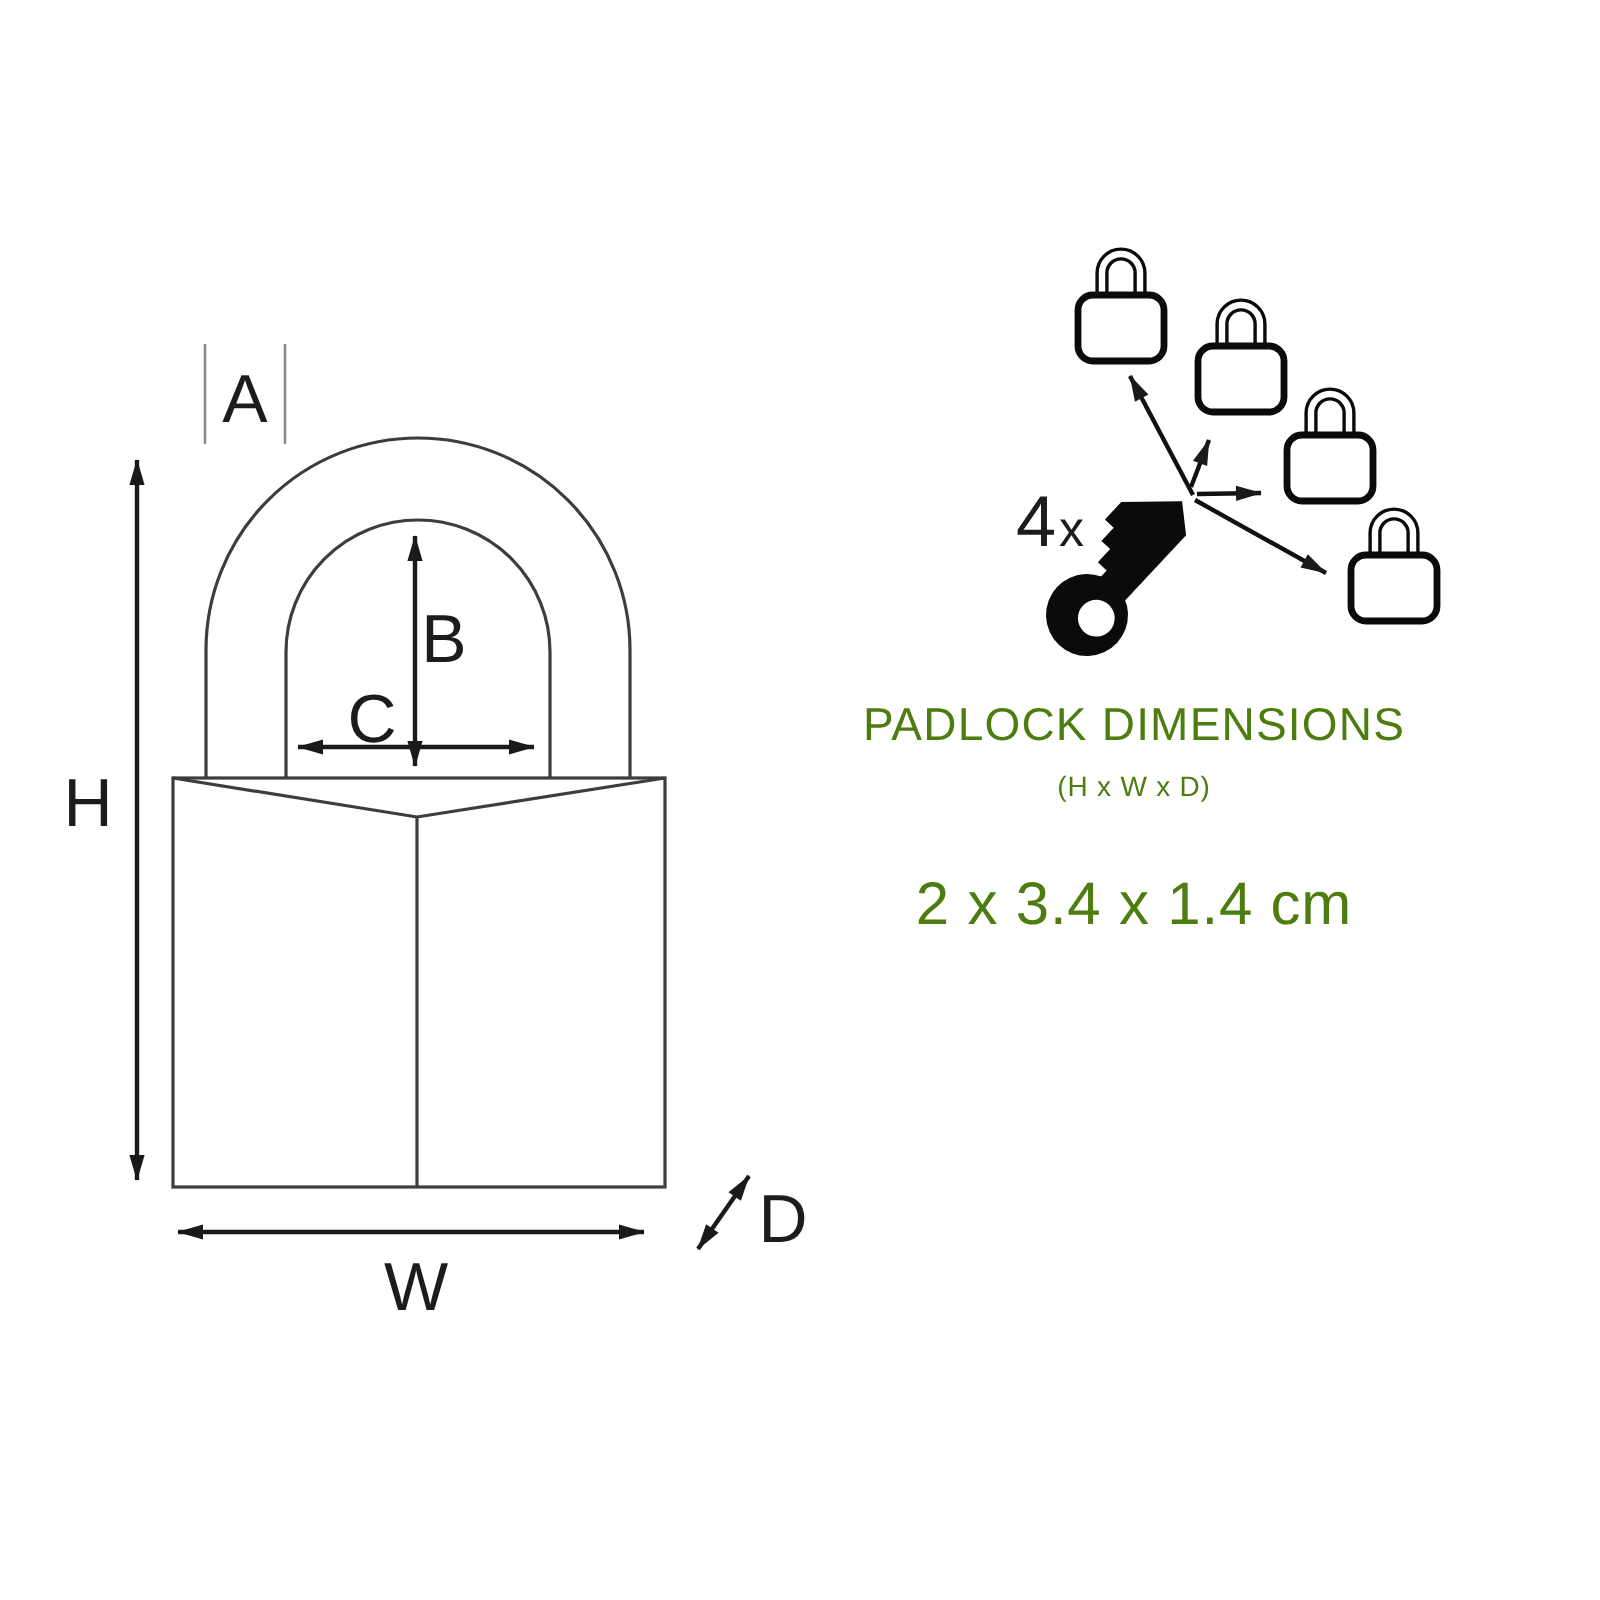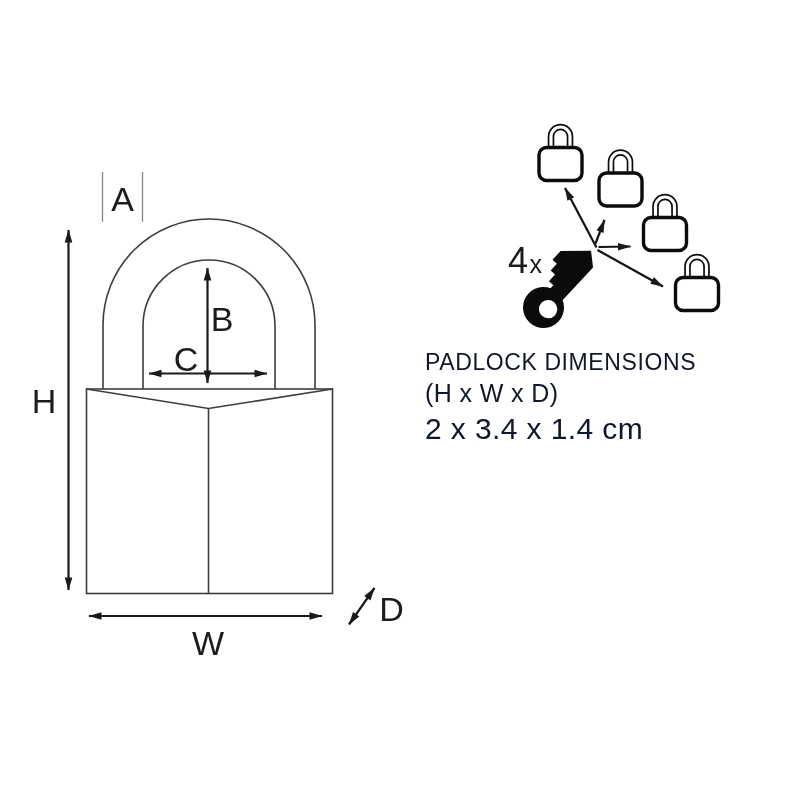--- a/index.html
+++ b/index.html
@@ -20,43 +20,45 @@
     position: absolute;
     left: 0;
     top: 0;
   }
   .dim-label {
     font-family: "Liberation Sans", sans-serif;
     fill: #1c1c1c;
   }
   .spec-block {
     position: absolute;
-    left: 425px;
+    left: 407px;
     width: 320px;
-    color: #0f172a;
+    text-align: center;
+    color: #4d7c0f;
   }
   .spec-block.padlock { top: 348px; }
   .spec-block.shackle { top: 494px; }
   .spec-title {
     font-size: 23px;
     line-height: 28px;
     letter-spacing: 0.6px;
     white-space: nowrap;
   }
   .spec-axes {
-    font-size: 25px;
+    font-size: 14px;
     line-height: 34px;
     letter-spacing: 0.4px;
     white-space: nowrap;
   }
   .spec-value {
     font-size: 30px;
     line-height: 38px;
     letter-spacing: 0.4px;
     white-space: nowrap;
+    margin-top: 24px;
   }
 </style>
 </head>
 <body>
 
 <div class="stage">
 
   <svg class="artwork" width="800" height="800" viewBox="0 0 800 800">
     <defs>
       <marker id="arrow" viewBox="0 0 14 10" markerWidth="14" markerHeight="10" refX="13" refY="5" orient="auto-start-reverse" markerUnits="userSpaceOnUse">

